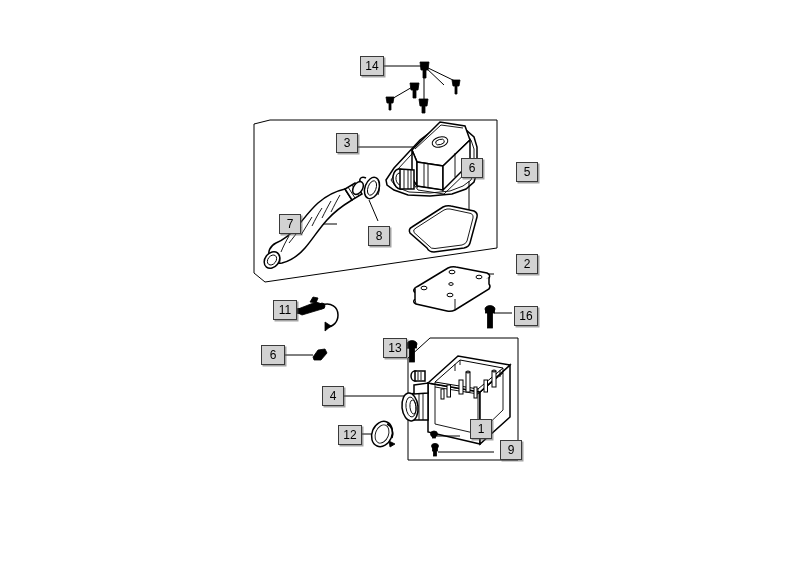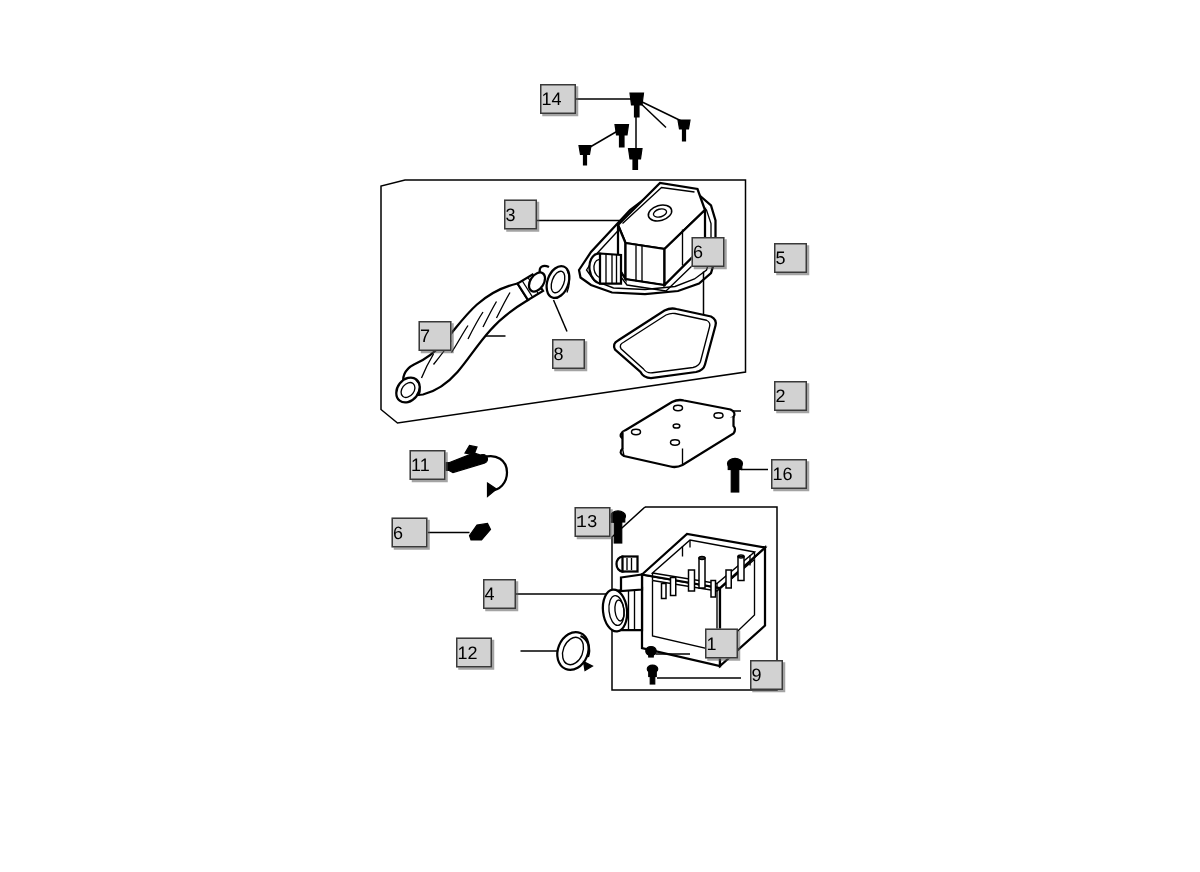--- a/index.html
+++ b/index.html
@@ -30,20 +30,21 @@
     position: absolute;
     width: 22px;
     height: 20px;
     background: #d2d2d2;
     border: 1px solid #3a3a3a;
     box-shadow: 1.5px 1.5px 0 rgba(90,90,90,0.55);
     color: #000000;
     font-family: "Liberation Sans", sans-serif;
     font-size: 12px;
     line-height: 19px;
+    text-align: center;
     box-sizing: border-box;
     letter-spacing: 0px;
     user-select: none;
   }
   .callout-label.wide {
     width: 24px;
   }
 </style>
 </head>
 <body>
@@ -341,18 +342,18 @@
   <div class="callout-label" style="left:516px;  top:254px;">2</div>
   <div class="callout-label" style="left:336px;  top:133px;">3</div>
   <div class="callout-label" style="left:322px;  top:386px;">4</div>
   <div class="callout-label" style="left:516px;  top:162px;">5</div>
   <div class="callout-label" style="left:461px;  top:158px;">6</div>
   <div class="callout-label" style="left:279px;  top:214px;">7</div>
   <div class="callout-label" style="left:368px;  top:226px;">8</div>
   <div class="callout-label" style="left:500px;  top:440px;">9</div>
   <div class="callout-label wide" style="left:261px; top:345px;">6</div>
   <div class="callout-label wide" style="left:273px; top:300px;">11</div>
-  <div class="callout-label wide" style="left:304px; top:425px;">12</div>
-  <div class="callout-label wide" style="left:383px; top:338px;font-family:Liberation Mono, monospace;">13</div>
+  <div class="callout-label wide" style="left:338px; top:425px;">12</div>
+  <div class="callout-label wide" style="left:383px; top:338px;">13</div>
   <div class="callout-label wide" style="left:360px; top:56px;">14</div>
   <div class="callout-label wide" style="left:514px; top:306px;">16</div>
 
 </div>
 
 </body></html>

